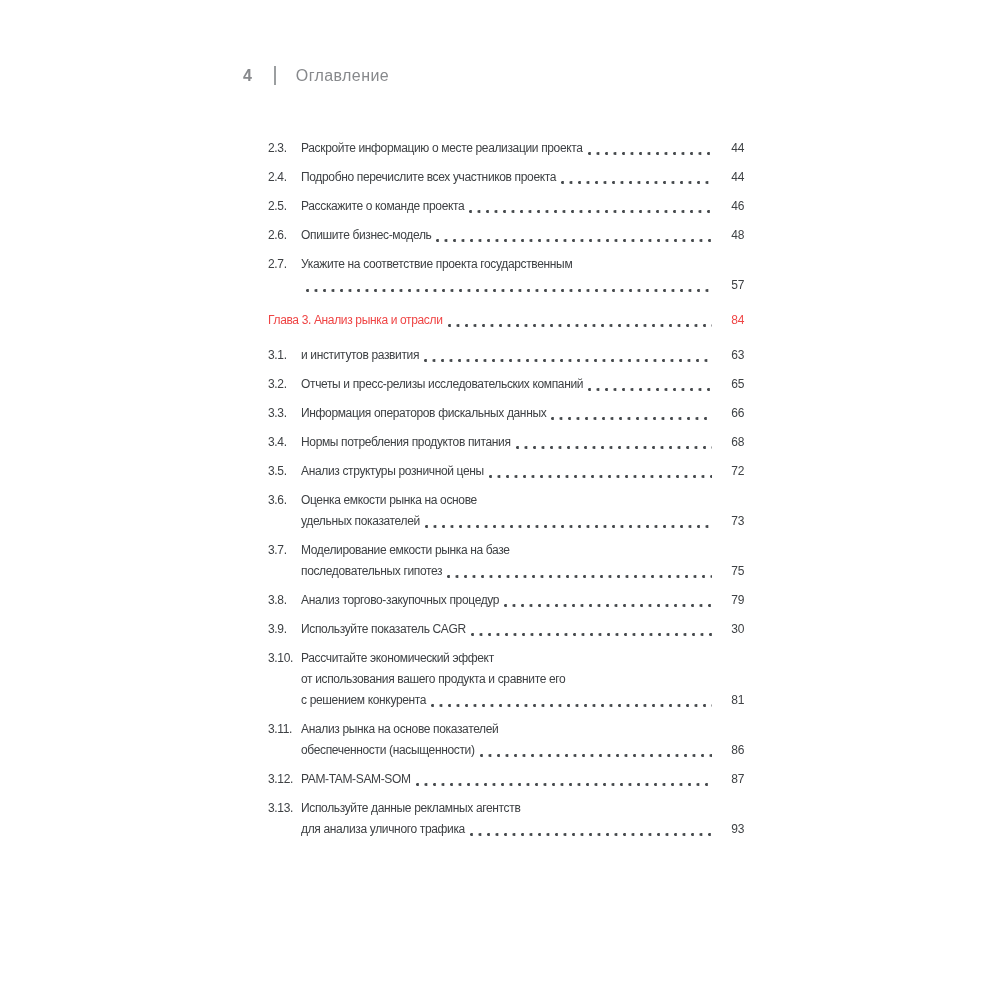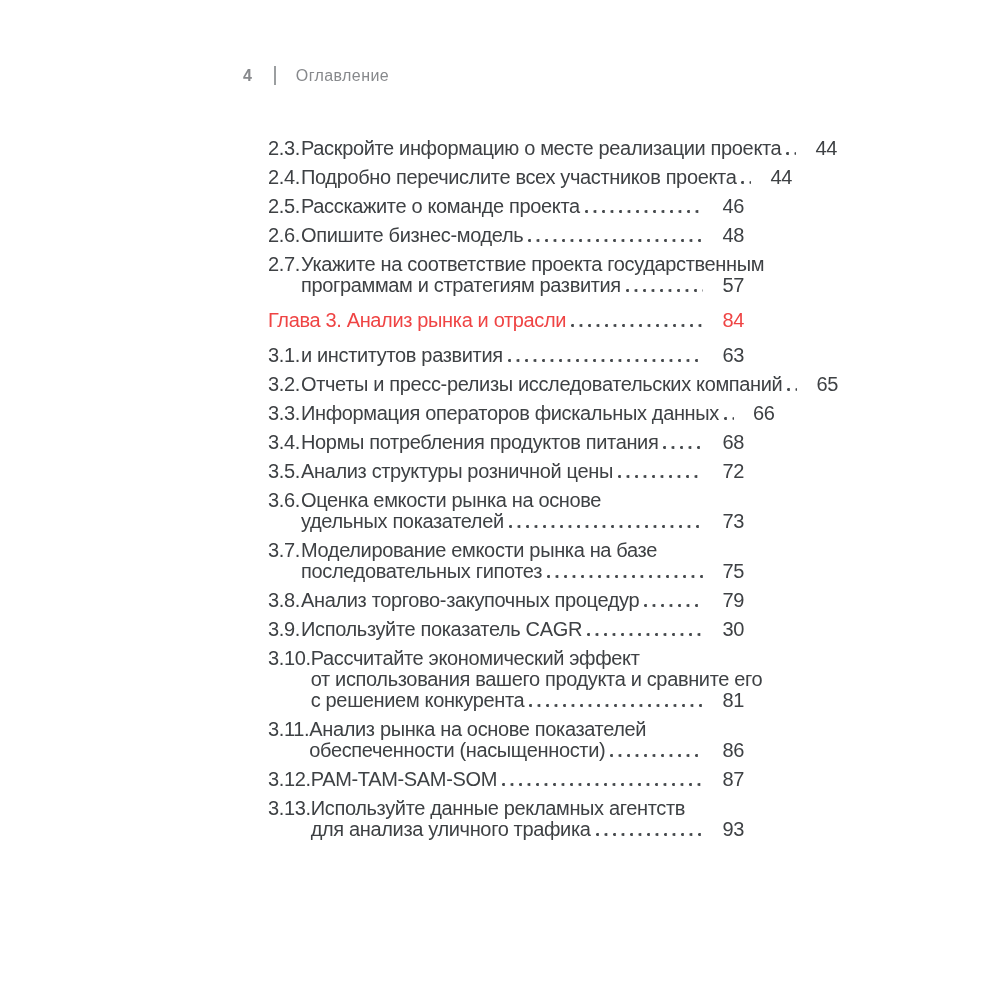--- a/index.html
+++ b/index.html
@@ -38,21 +38,21 @@
   
   .toc {
     position: absolute;
     left: 268px;
     top: 138px;
     width: 476px;
   }
   .entry {
     display: flex;
     margin-bottom: 8px;
-    font-size: 20px;
+    font-size: 12px;
     line-height: 21px;
     letter-spacing: -0.35px;
     color: #3e4144;
   }
   .entry.chapter {
     font-weight: 400;
     color: #ef4444;
     margin-top: 14px;
     margin-bottom: 14px;
   }
@@ -140,21 +140,20 @@
             <span class="leader"></span>
             <span class="pagenum">48</span>
           </div>
         </div>
       </div>
       <div class="entry">
         <span class="num">2.7.</span>
         <div class="body">
           <div class="line">Укажите на соответствие проекта государственным</div>
           <div class="line lastline">
-            <span class="txt">программам и стратегиям развития</span>
             <span class="leader"></span>
             <span class="pagenum">57</span>
           </div>
         </div>
       </div>
       <div class="entry chapter">
         <div class="body">
           <div class="line lastline">
             <span class="txt">Глава 3. Анализ рынка и отрасли</span>
             <span class="leader"></span>

